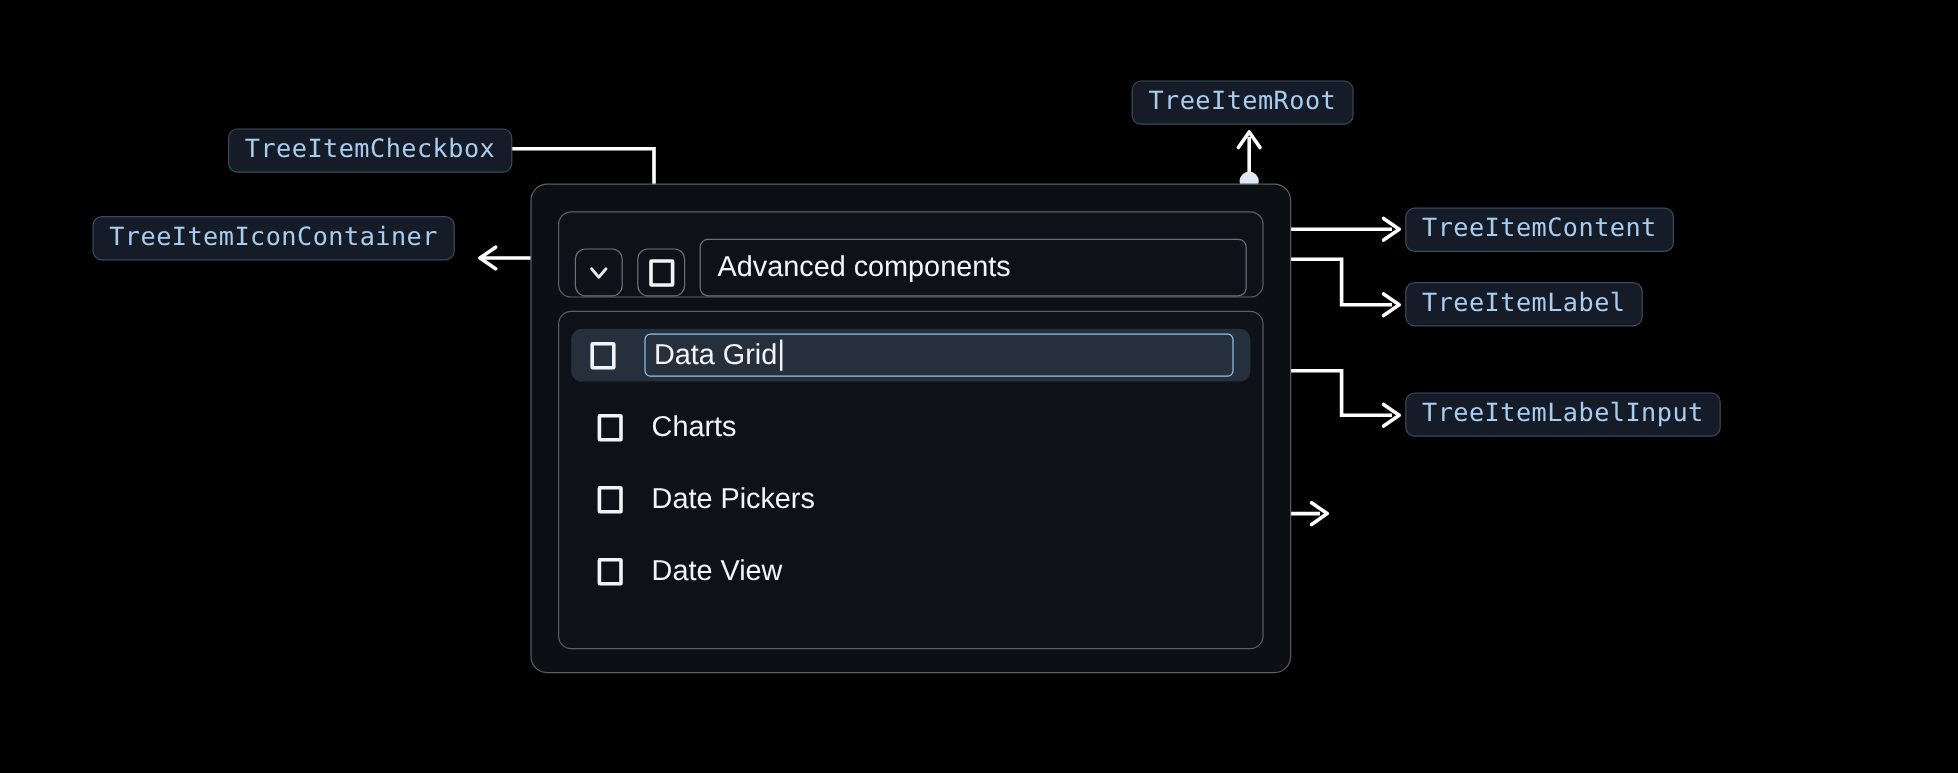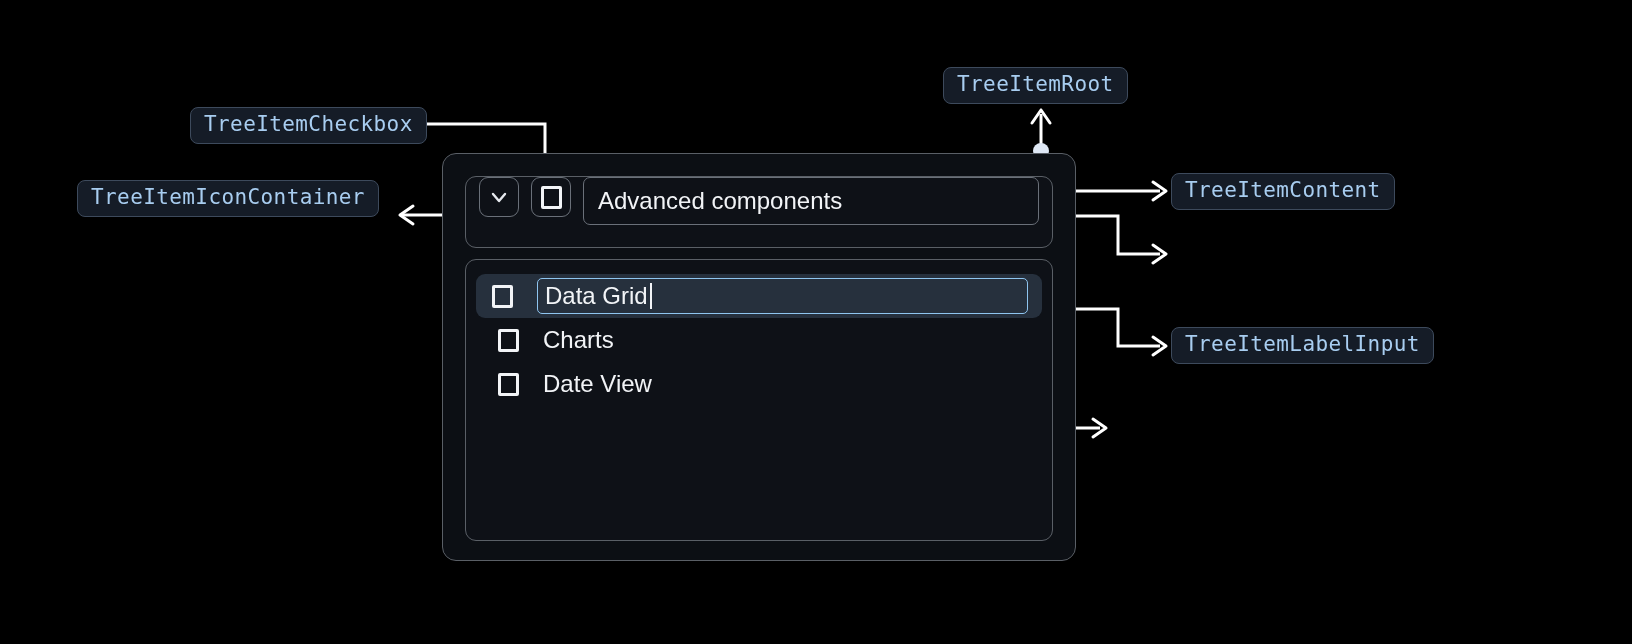--- a/index.html
+++ b/index.html
@@ -39,21 +39,21 @@
     border-radius: 14px;
     background: #0c0f14;
     padding: 22px;
   }
   .tree-content {
     position: relative;
     height: 72px;
     border: 1px solid #5a5f66;
     border-radius: 11px;
     background: #0e1117;
-    display: flex; align-items: flex-start;
+    display: flex; align-items: flex-end;
     padding: 0 13px;
     gap: 12px;
   }
   .icon-container {
     width: 40px; height: 40px;
     border: 1px solid #6a7079;
     border-radius: 9px;
     display: flex; align-items: center; justify-content: center;
     background: #0e1117;
     flex: 0 0 auto;
@@ -95,21 +95,21 @@
     overflow: hidden;
   }
   .tree-row {
     display: flex; align-items: center;
     height: 44px;
     margin: 0 10px;
     padding-left: 22px;
     gap: 24px;
     border-radius: 9px;
   }
-  .tree-row + .tree-row { }
+  .tree-row + .tree-row { margin-top: 16px; }
   .tree-row.selected { background: #26303d; padding-left: 16px; }
   .row-cb {
     width: 21px; height: 23px;
     border: 3px solid #f2f4f7;
     border-radius: 2px;
     flex: 0 0 auto;
   }
   .row-label {
     color: #f2f4f7;
     font-size: 24px;
@@ -174,20 +174,21 @@
   </svg>
 
   <div class="chip" style="left:149px; top:107px;margin-left:41px;">TreeItemCheckbox</div>
 
   <div class="chip" style="left:77px; top:180px;">TreeItemIconContainer</div>
 
   <div class="chip" style="left:943px; top:67px;">TreeItemRoot</div>
 
   <div class="chip" style="left:1171px; top:173px;text-align:center;">TreeItemContent</div>
 
+  <div class="chip" style="left:1171px; top:235px;">TreeItemLabel</div>
 
   <div class="chip" style="left:1171px; top:327px;">TreeItemLabelInput</div>
 
 
   <div class="tree-root">
 
     <div class="tree-content">
 
       <div class="icon-container">
         <span>
@@ -214,20 +215,24 @@
           <span>Data Grid</span>
             <i class="caret"></i>
         </span>
       </div>
 
       <div class="tree-row">
         <span class="row-cb"></span>
         <span class="row-label">Charts</span>
       </div>
 
+      <div class="tree-row">
+        <span class="row-cb"></span>
+        <span class="row-label">Date Pickers</span>
+      </div>
 
       <div class="tree-row">
         <span class="row-cb"></span>
         <span class="row-label">Date View</span>
       </div>
 
     </div>
   </div>
 
 </div>

